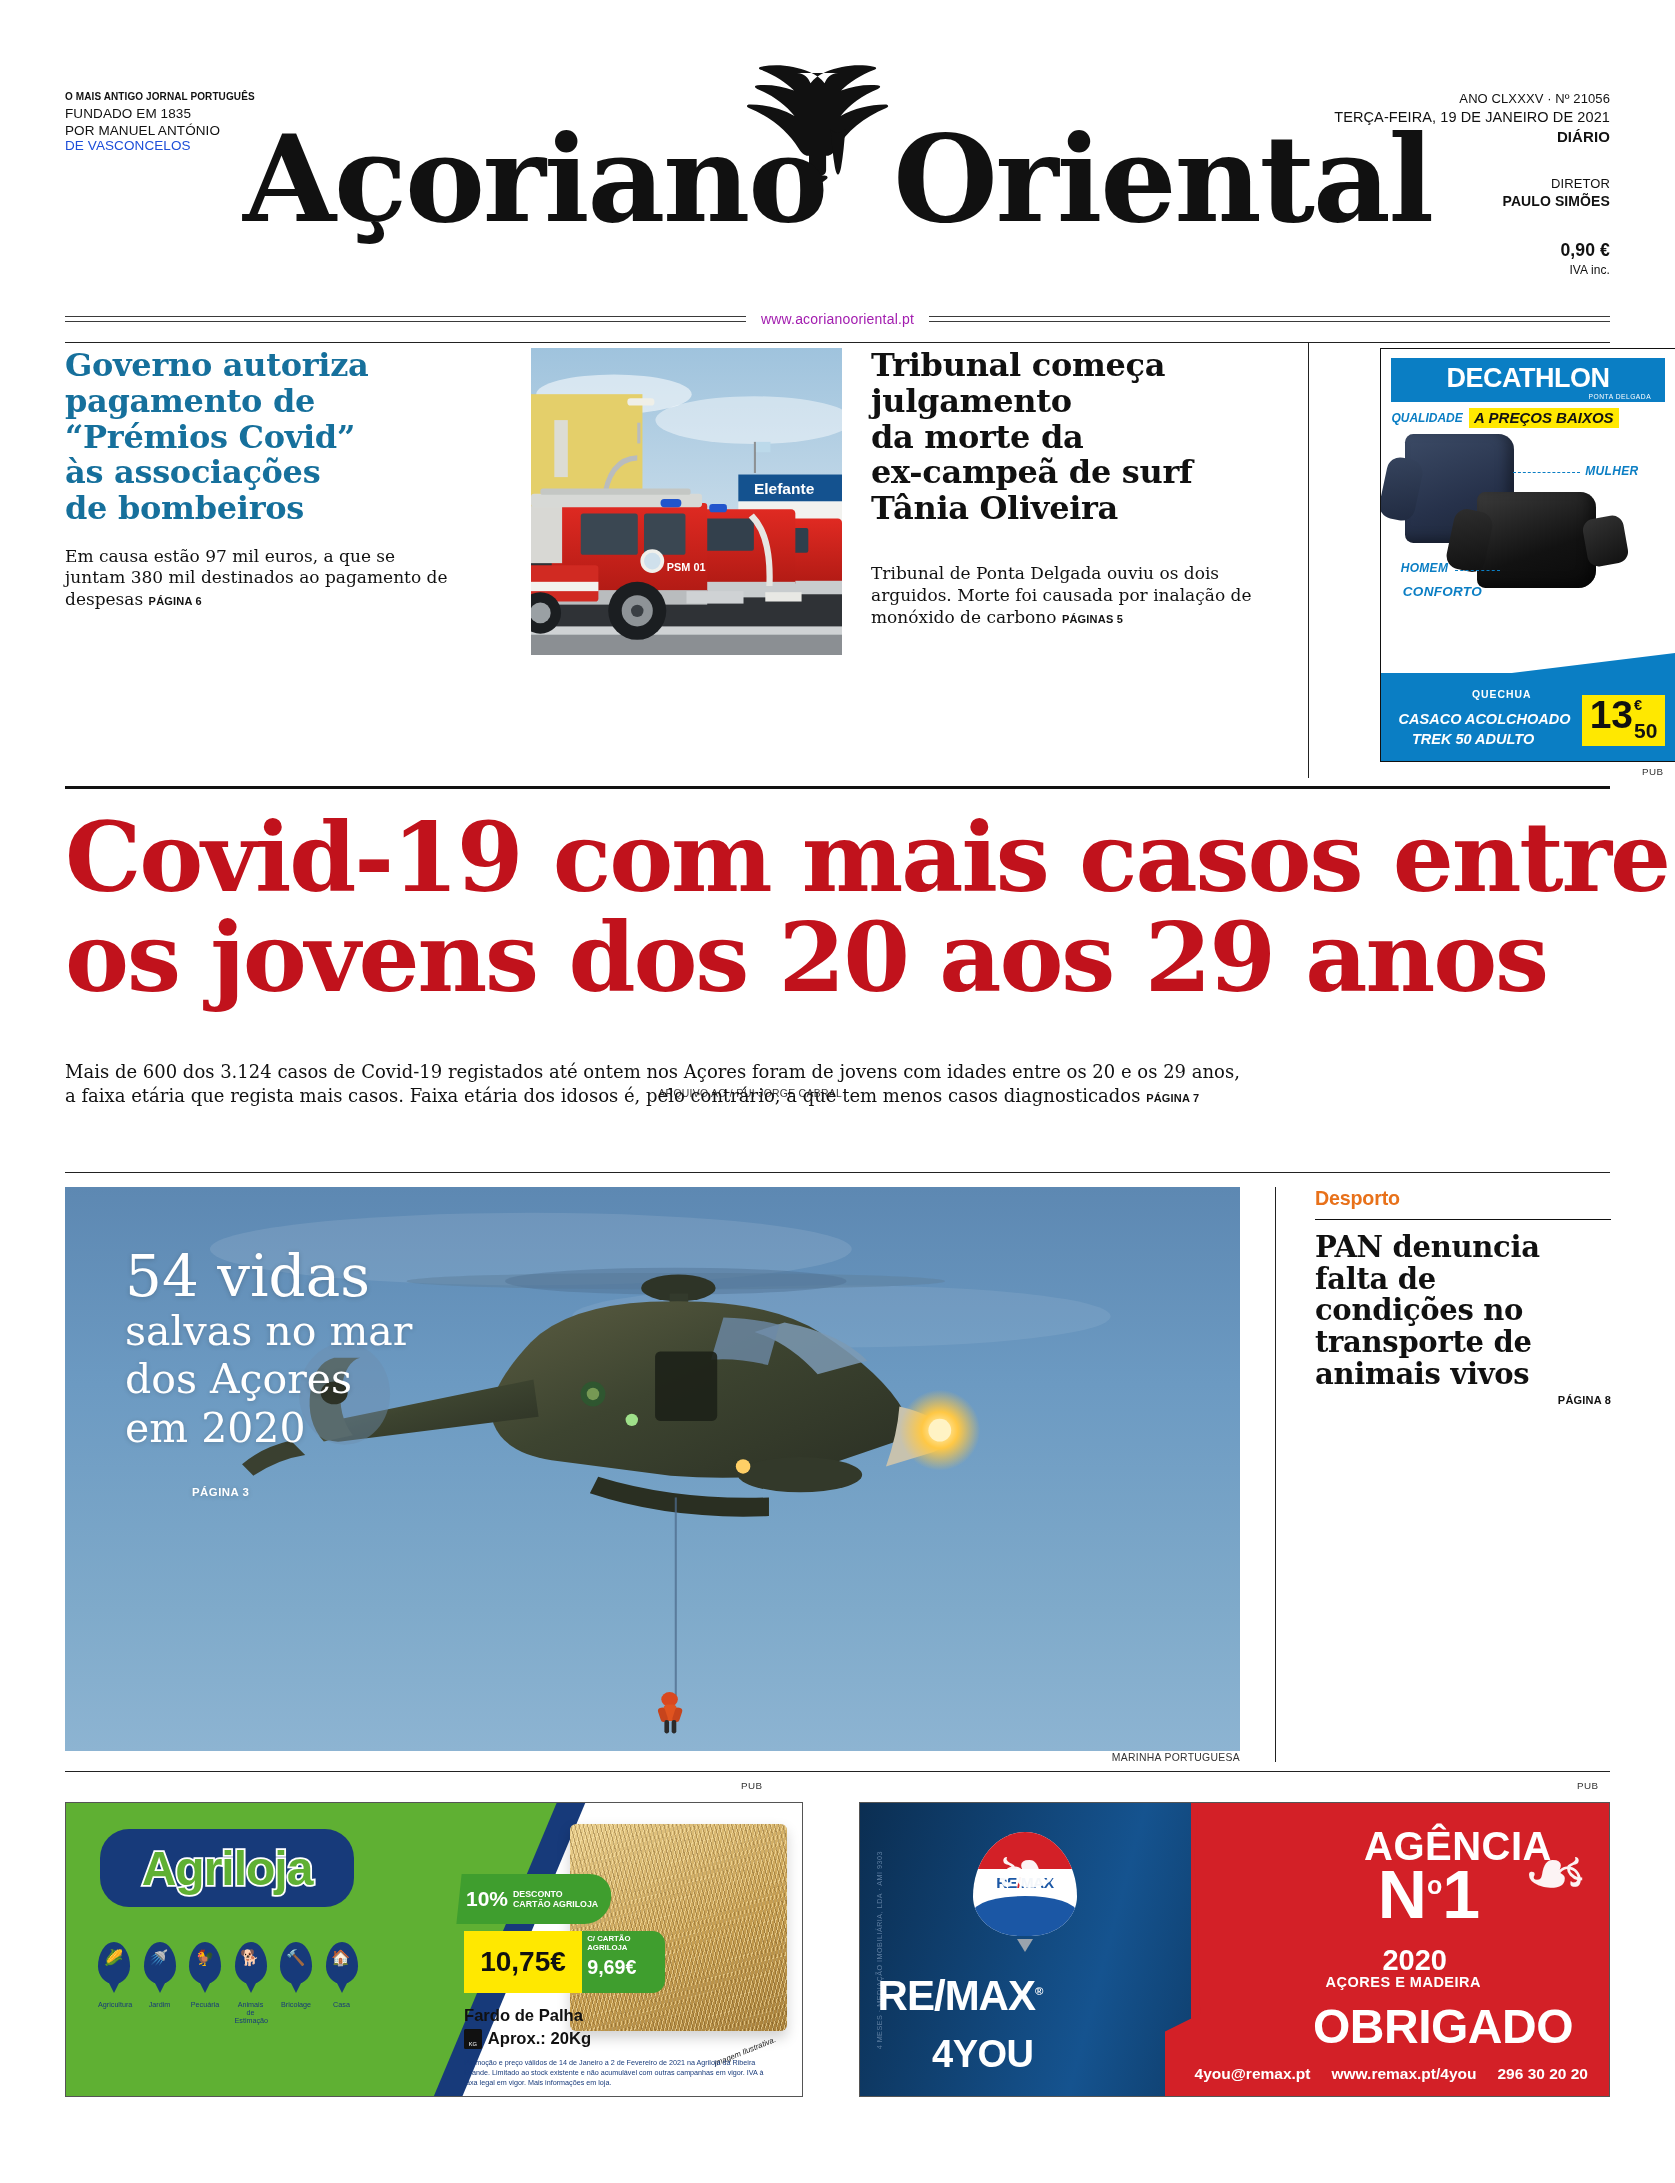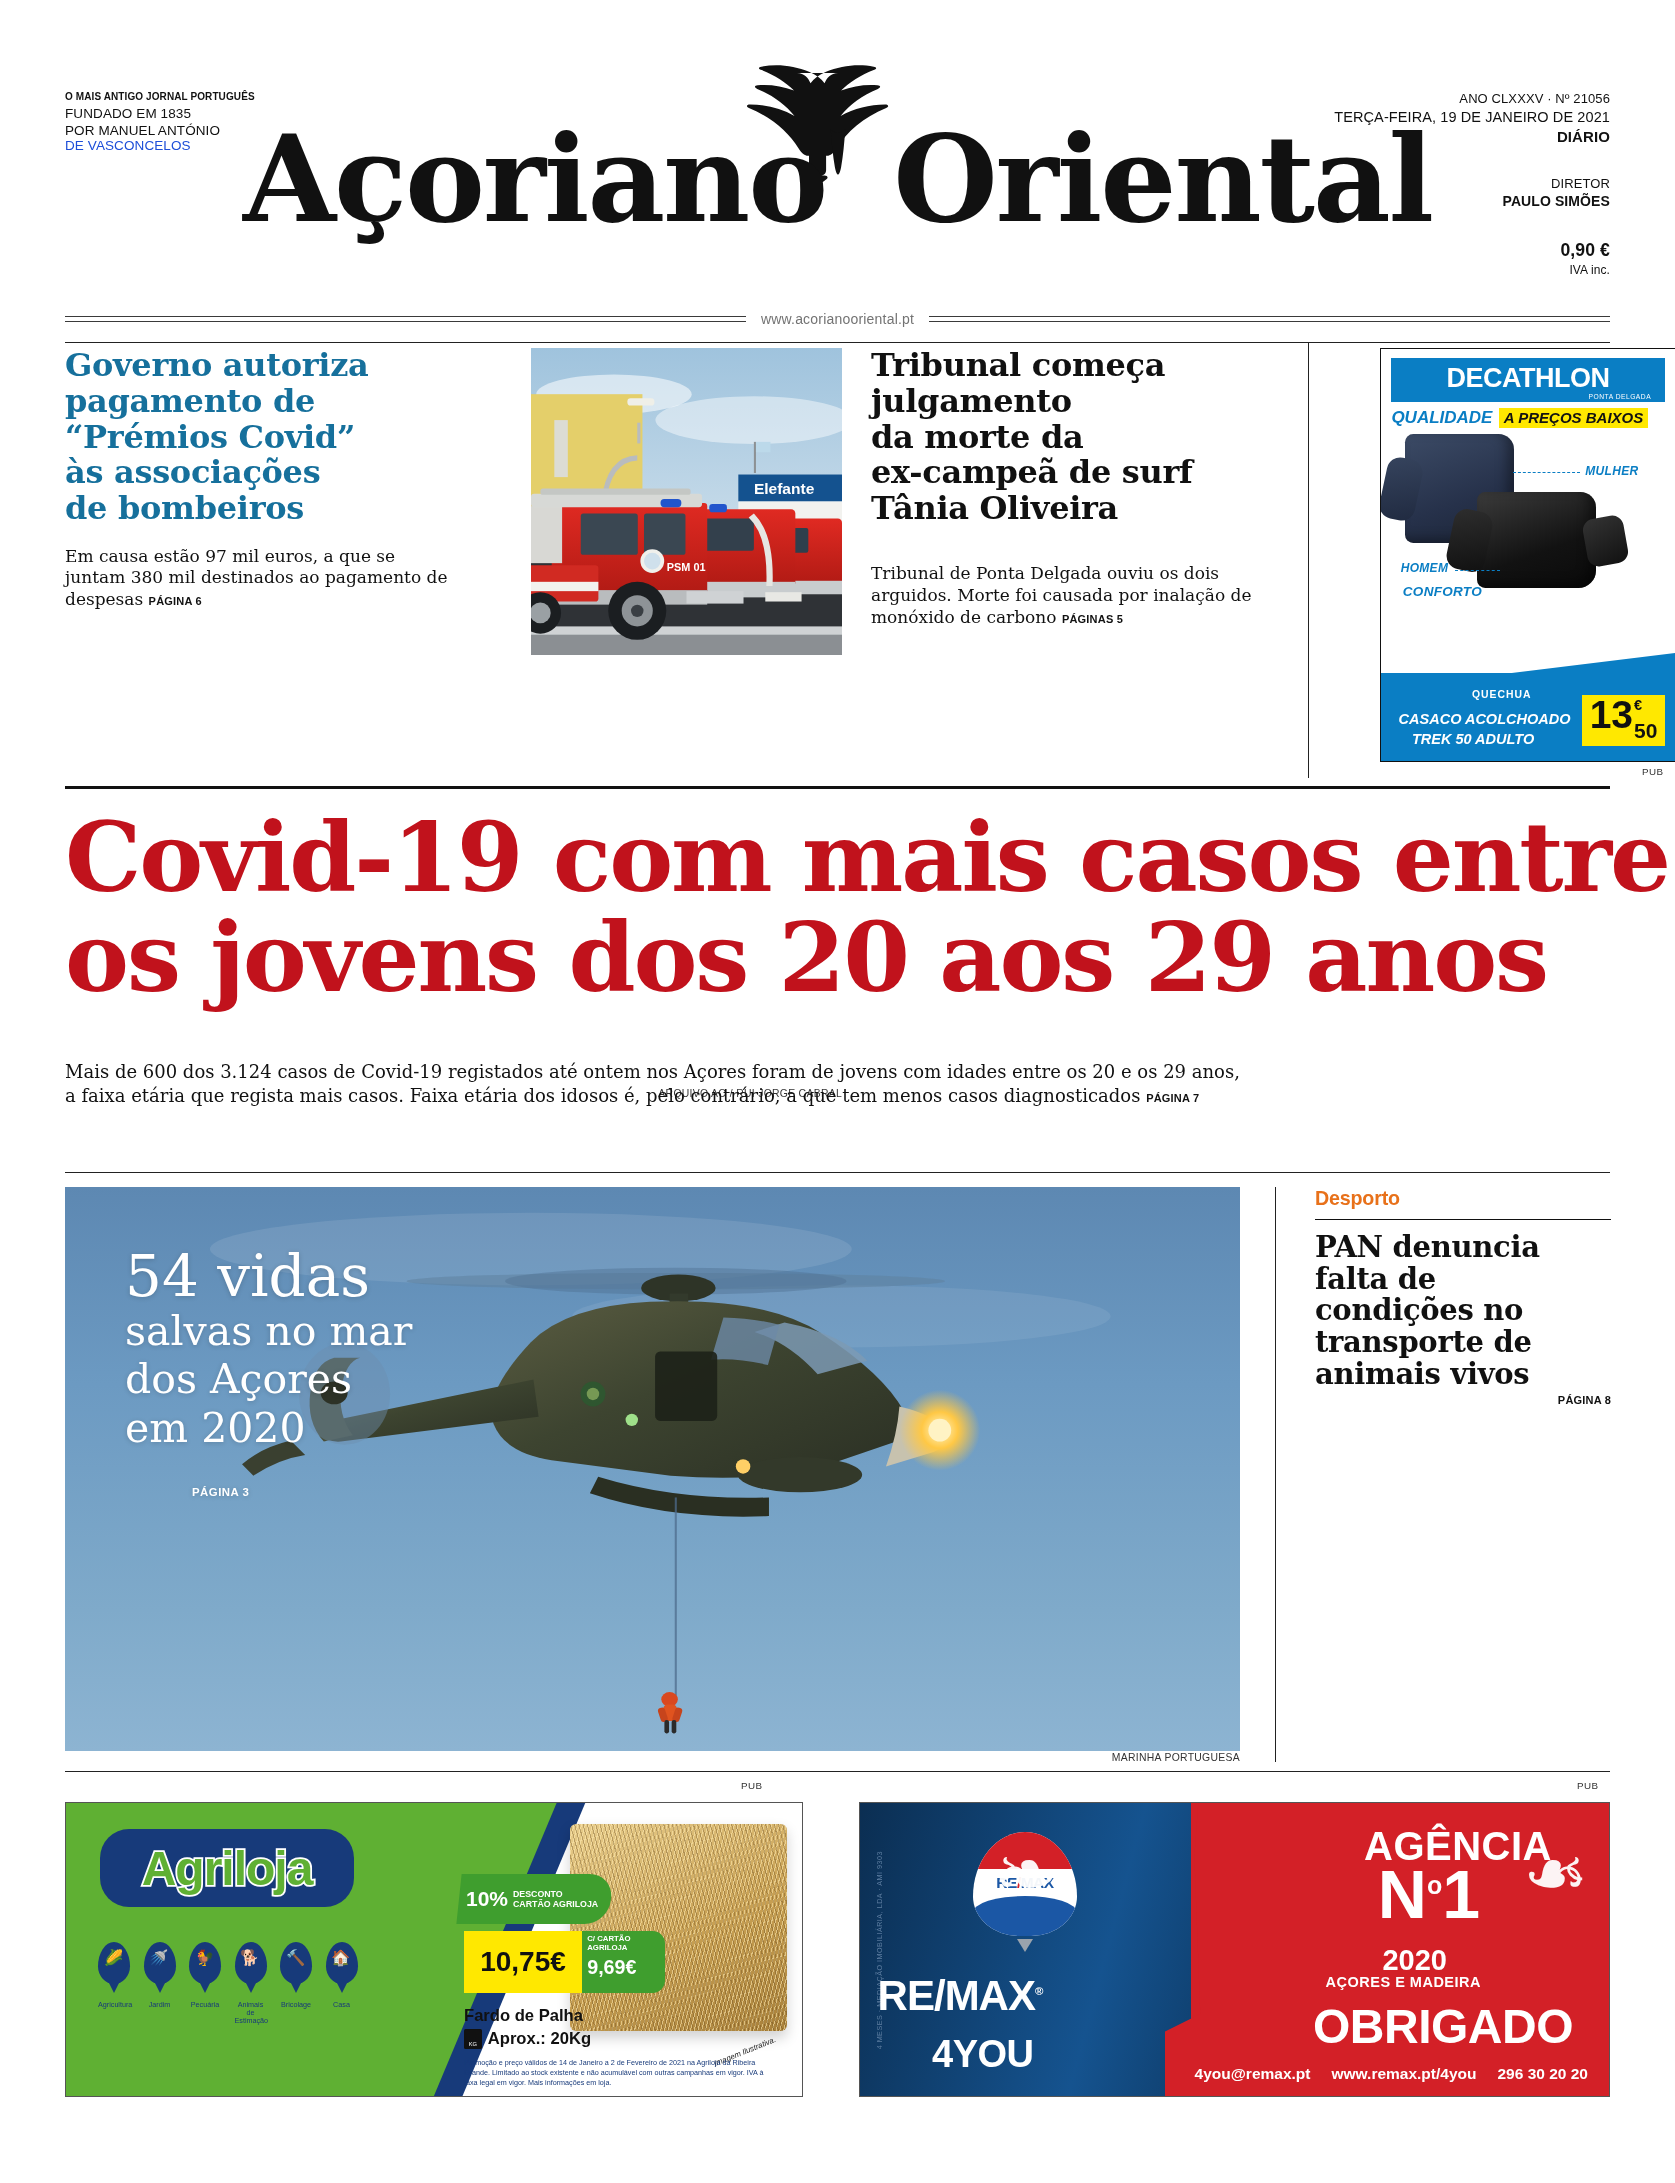--- a/index.html
+++ b/index.html
@@ -32,21 +32,21 @@
     width:1294px;text-align:center;}
   .eagle{position:absolute;left:50%;top:-10.4px;transform:translateX(-50%);width:466px;height:135px;}
   .logo-text{position:relative;font-family:"DejaVu Serif", serif;font-weight:bold;
     font-size:120px;line-height:1;letter-spacing:-2.1px;color:#111;
     text-shadow:none;white-space:nowrap;margin-top:57px;
     -webkit-text-stroke:0;}
   .logo-text .spacer{display:inline-block;width:67px;}
 
   .url-bar{position:absolute;left:65px;right:65px;top:311px;display:flex;align-items:center;gap:0;}
   .url-bar .rule{flex:1;height:3.6px;border-top:1px solid #3a3a3a;border-bottom:1px solid #3a3a3a;}
-  .url-bar .url{padding:0 14.5px;font-size:14px;letter-spacing:0.2px;white-space:nowrap;color:#737373;}
+  .url-bar .url{padding:0 14.5px;font-size:14px;letter-spacing:0.2px;white-space:nowrap;color:#a21caf;}
 
   .hr-thin{position:absolute;left:65px;right:65px;height:0;border-top:1px solid #222;}
   .hr-thick{position:absolute;left:65px;right:65px;height:0;border-top:3.1px solid #111;}
 
   
   .teaser-row{position:absolute;left:65px;top:348px;width:1546px;height:425px;}
   .col-a{position:absolute;left:0;top:0;width:393px;}
   .hl-teal{color:#16709c;font-family:"DejaVu Serif", serif;font-weight:bold;
     font-size:32px;line-height:1.12;letter-spacing:-0.3px;}
   .deck{font-family:"DejaVu Serif", serif;font-size:17px;line-height:1.28;color:#111;margin-top:18.6px;}
@@ -62,21 +62,21 @@
     font-size:32px;line-height:1.12;letter-spacing:-0.3px;}
 
   .vrule{position:absolute;width:0;border-left:1px solid #222;}
 
   .ad-decathlon{position:absolute;left:1315px;top:0;width:296px;height:414px;
     border:1.6px solid #111;background:#fff;box-sizing:border-box;overflow:hidden;}
   .dec-bar{background:#0a7ec4;margin:9.3px 10.4px 0 10.4px;padding:5.2px 0 7.2px 0;text-align:center;position:relative;}
   .dec-bar .word{color:#fff;font-weight:bold;font-size:27px;letter-spacing:-0.5px;font-family:"Liberation Sans",sans-serif;}
   .dec-bar .sub{position:absolute;right:13.5px;bottom:1.6px;color:#fff;font-size:6.7px;letter-spacing:0.5px;}
   .dec-q{margin:6.2px 10.4px 0 10.4px;display:flex;align-items:center;gap:6.2px;}
-  .dec-q .q1{color:#0a7ec4;font-weight:bold;font-style:italic;font-size:17px;}
+  .dec-q .q1{color:#0a7ec4;font-weight:bold;font-style:italic;font-size:12px;}
   .dec-q .q2{background:#ffe800;color:#111;font-weight:bold;font-style:italic;font-size:15px;padding:1.6px 5.2px;}
   .dec-stage{position:relative;height:186px;margin:3.1px 8.3px 0 8.3px;}
   .jacket{position:absolute;border-radius:8.3px 15.5px 17.6px 8.3px;}
   .jk-navy{left:15.5px;top:3.1px;width:109px;height:109px;background:linear-gradient(160deg,#3c4b66,#26314a 60%,#1b2436);
     box-shadow:inset -7.2px -4.1px 11.4px rgba(0,0,0,.35);}
   .jk-navy:before,.jk-black:before{content:"";position:absolute;left:-22px;top:24px;width:36px;height:62px;
     border-radius:13.5px;transform:rotate(12deg);}
   .jk-navy:before{background:linear-gradient(160deg,#36445e,#202a40);}
   .jk-black{left:88px;top:61px;width:119px;height:96px;background:linear-gradient(160deg,#3b3b3b,#121212 60%,#0a0a0a);
     box-shadow:inset -7.2px -4.1px 11.4px rgba(0,0,0,.45);}

